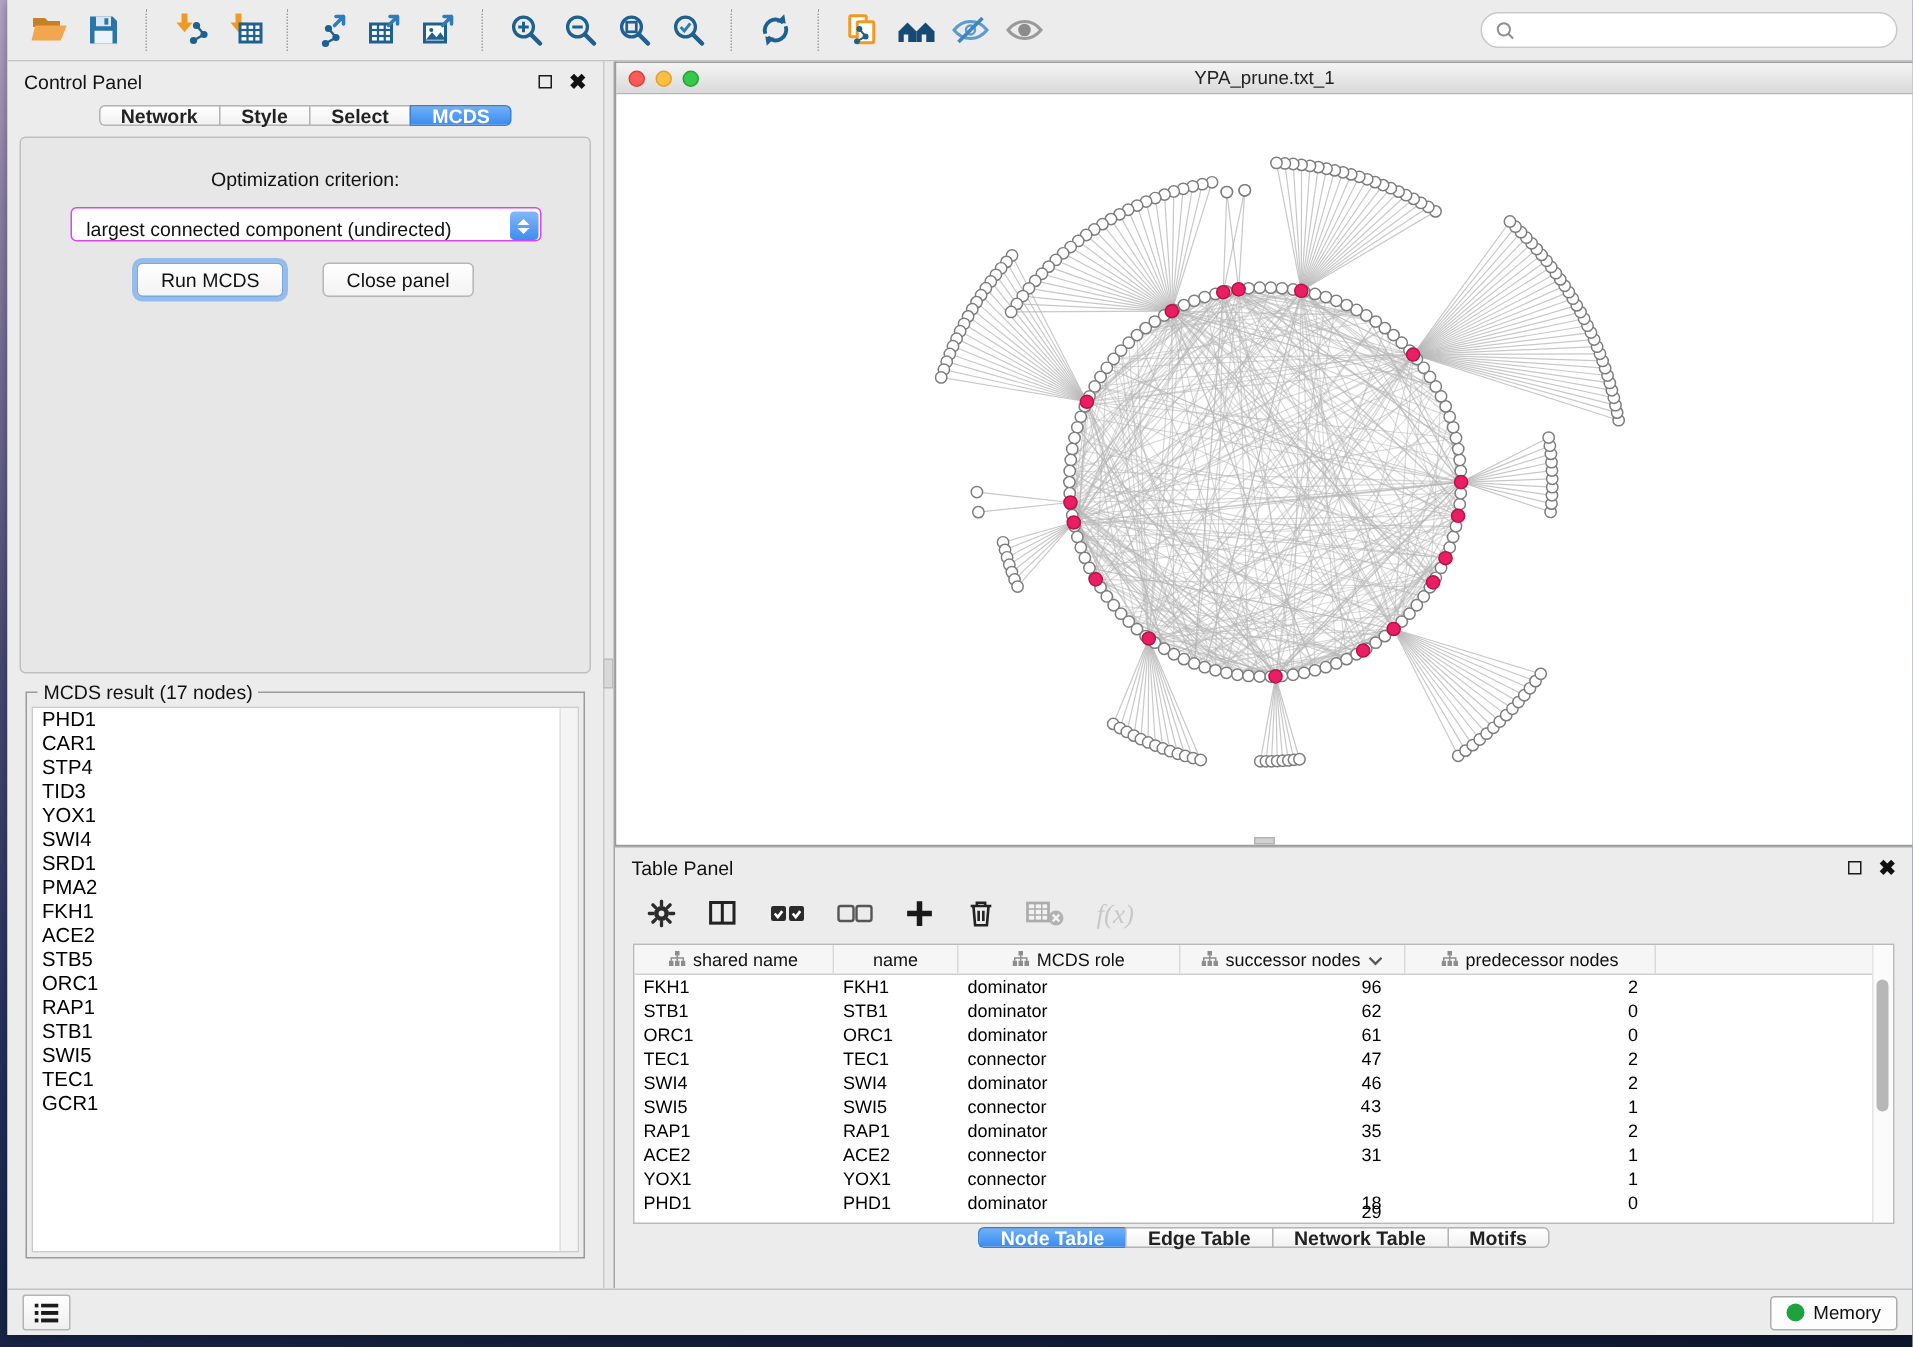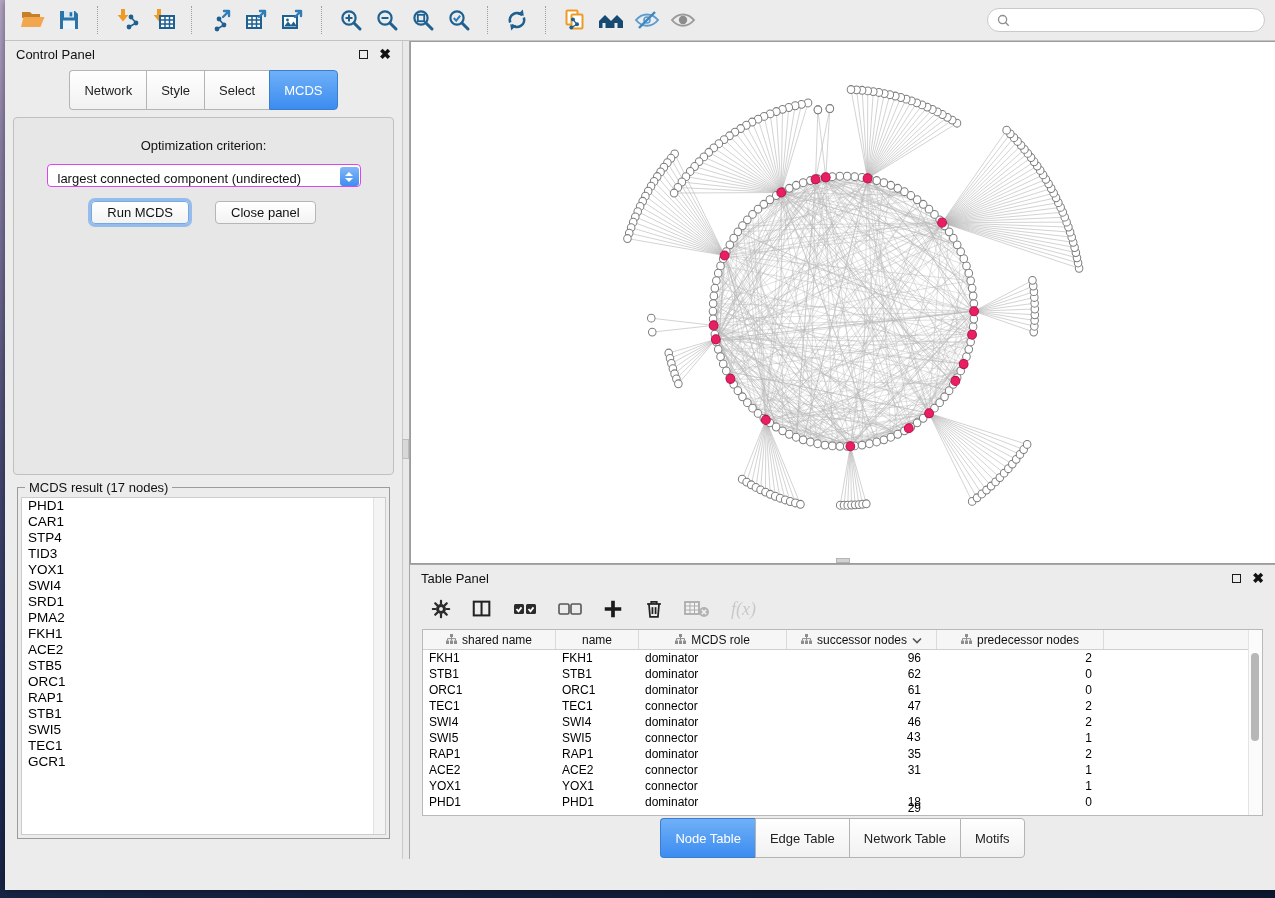--- a/index.html
+++ b/index.html
@@ -22,21 +22,21 @@
   
   .main{position:absolute;top:41px;bottom:31px;left:0;right:0;display:flex;}
 
   
   .control-panel{width:397px;flex:none;display:flex;flex-direction:column;background:#ececec;box-sizing:border-box;}
   .panel-header{height:26px;display:flex;align-items:center;padding:0 11px;font-size:13px;color:#111;flex:none;}
   .win-controls{margin-left:auto;display:flex;gap:11px;align-items:center;}
   .float-icon{width:9px;height:9px;border:1.6px solid #1b1b1b;display:inline-block;box-sizing:border-box;background:#fff0;cursor:pointer;}
   .close-icon{font-size:14px;font-weight:bold;color:#111;line-height:1;cursor:pointer;}
   .cp-tabs{display:flex;justify-content:center;margin:3px 0 7px;flex:none;}
-  .seg-btn{height:40px;padding:0 14px;font-size:13px;background:linear-gradient(#ffffff,#f1f1f1);border:1px solid #b4b4b4;border-right:none;color:#222;display:flex;align-items:center;cursor:pointer;font-family:"Liberation Sans",sans-serif;}
+  .seg-btn{height:14px;padding:0 14px;font-size:13px;background:linear-gradient(#ffffff,#f1f1f1);border:1px solid #b4b4b4;border-right:none;color:#222;display:flex;align-items:center;cursor:pointer;font-family:"Liberation Sans",sans-serif;font-weight:bold;}
   .seg-btn:first-child{border-radius:4px 0 0 4px;}
   .seg-btn:last-child{border-radius:0 4px 4px 0;border-right:1px solid #b4b4b4;}
   .seg-btn.active{background:linear-gradient(#6fb0f8,#3c8cf0);color:#fff;border-color:#3a7ed2;}
   .cp-content{margin:0 8px;border:1px solid #c0c0c0;border-radius:4px;background:#e7e7e7;height:358px;flex:none;padding-top:20px;text-align:center;box-sizing:border-box;}
   .opt-label{font-size:13px;color:#111;margin-bottom:11px;}
   .combo{width:314px;height:23px;margin:0 auto;background:#fff;border:1px solid #d946ef;border-radius:4px;display:flex;align-items:flex-end;cursor:pointer;box-sizing:border-box;}
   .combo-text{flex:1;font-size:13px;color:#111;text-align:left;padding-left:10px;white-space:nowrap;}
   .combo-stepper{width:19px;height:19px;margin-right:1px;border-radius:3px;background:linear-gradient(#82b8f8,#3f8cf0);display:flex;flex-direction:column;align-items:center;justify-content:center;gap:2px;flex:none;}
   .arr-up{width:0;height:0;border-left:4px solid transparent;border-right:4px solid transparent;border-bottom:4px solid #fff;}
   .arr-dn{width:0;height:0;border-left:4px solid transparent;border-right:4px solid transparent;border-top:4px solid #fff;}
@@ -346,20 +346,28 @@
       </div>
     </div>
 
     <div class="v-splitter">
         <div class="vhandle"></div>
       </div>
 
     <div class="right-col">
 
       <div class="net-window">
+        <div class="net-titlebar">
+          <span class="net-title">YPA_prune.txt_1</span>
+          <span class="traffic">
+            <span class="light red"></span>
+            <span class="light yellow"></span>
+            <span class="light green"></span>
+          </span>
+        </div>
         <div class="net-canvas">
             <svg viewBox="0 0 867 505" preserveAspectRatio="none">
               <line x1="564.8" y1="253.5" x2="557.4" y2="217.0" stroke="#b6b6b6" stroke-width="0.7" opacity="0.5"></line>
               <line x1="563.1" y1="283.3" x2="386.5" y2="383.1" stroke="#b6b6b6" stroke-width="0.7" opacity="0.5"></line>
               <line x1="303.9" y1="275.9" x2="328.0" y2="184.0" stroke="#b6b6b6" stroke-width="0.7" opacity="0.5"></line>
               <line x1="306.4" y1="231.3" x2="445.2" y2="130.5" stroke="#b6b6b6" stroke-width="0.7" opacity="0.5"></line>
               <line x1="308.3" y1="297.9" x2="415.4" y2="390.7" stroke="#b6b6b6" stroke-width="0.7" opacity="0.5"></line>
               <line x1="430.3" y1="130.1" x2="507.9" y2="152.9" stroke="#b6b6b6" stroke-width="0.7" opacity="0.5"></line>
               <line x1="445.2" y1="391.5" x2="303.9" y2="275.9" stroke="#b6b6b6" stroke-width="0.7" opacity="0.5"></line>
               <line x1="481.5" y1="138.9" x2="348.2" y2="162.0" stroke="#b6b6b6" stroke-width="0.7" opacity="0.5"></line>
@@ -1405,14 +1413,32 @@
             <button class="seg-btn active">Node Table</button>
             <button class="seg-btn">Edge Table</button>
             <button class="seg-btn">Network Table</button>
             <button class="seg-btn">Motifs</button>
           </div>
       </div>
 
     </div>
   </div>
 
+  <div class="status-bar">
+    <div class="list-btn">
+      <svg width="16" height="13" viewBox="0 0 16 13">
+          <g fill="#1b1b1b">
+            <rect x="0" y="0" width="2.6" height="2.6"></rect>
+            <rect x="4.4" y="0" width="11.6" height="2.6"></rect>
+            <rect x="0" y="5" width="2.6" height="2.6"></rect>
+            <rect x="4.4" y="5" width="11.6" height="2.6"></rect>
+            <rect x="0" y="10" width="2.6" height="2.6"></rect>
+            <rect x="4.4" y="10" width="11.6" height="2.6"></rect>
+          </g>
+        </svg>
+    </div>
+    <button class="memory-btn">
+      <span class="memory-dot"></span>
+      <span>Memory</span>
+    </button>
+  </div>
 
 </div>
 
 </body></html>

